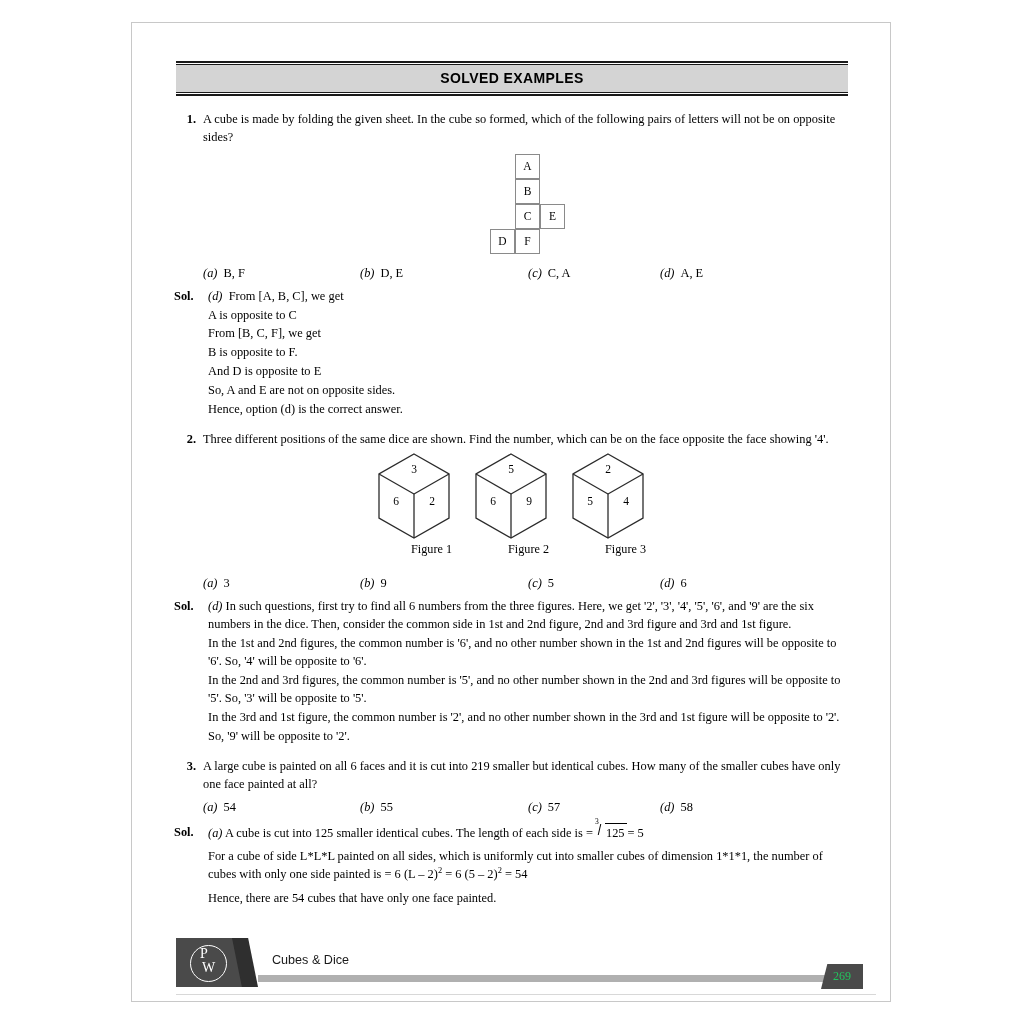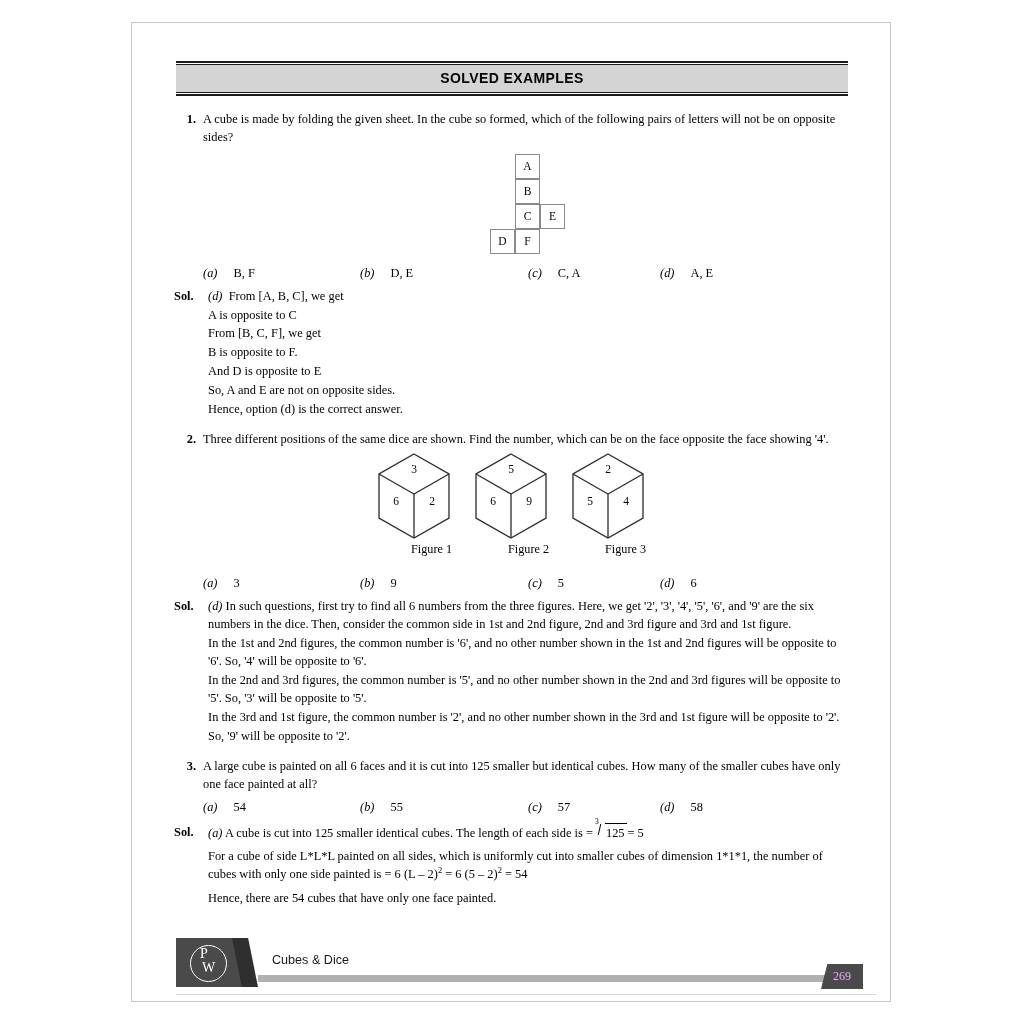--- a/index.html
+++ b/index.html
@@ -94,21 +94,21 @@
     height: 18px;
     margin-top: 4px;
     margin-bottom: 1px;
   }
   .opt {
     position: absolute;
     white-space: nowrap;
     font-size: 12.4px;
   }
   .opt .lbl { font-style: italic; }
-  .opt .val { margin-left: 16px; }
+  .opt .val { margin-left: 6px; }
   .opt-a { left: 27px; }
   .opt-b { left: 184px; }
   .opt-c { left: 352px; }
   .opt-d { left: 484px; }
 
   em.it { font-style: italic; }
 
   sup.sq {
     font-size: 0.68em;
     vertical-align: super;
@@ -274,21 +274,21 @@
     clip-path: polygon(15% 0, 100% 0, 100% 100%, 0 100%);
   }
   #page-badge span {
     position: absolute;
     left: 0;
     top: 0;
     width: 42px;
     height: 25px;
     line-height: 25px;
     text-align: center;
-    color: #f0abfc;
+    color: #22c55e;
     font-size: 12px;
     font-family: "Liberation Serif", serif;
   }
   #footer-rule {
     position: absolute;
     left: 0;
     top: 56px;
     width: 700px;
     height: 1px;
     background: #d8d8d8;
@@ -405,21 +405,21 @@
     <div class="solbody">
       <p><em class="it">(d)</em> <span>In such questions, first try to find all 6 numbers from the three figures. Here, we get '2', '3', '4', '5', '6', and '9' are the six numbers in the dice. Then, consider the common side in 1st and 2nd figure, 2nd and 3rd figure and 3rd and 1st figure.</span></p>
       <p>In the 1st and 2nd figures, the common number is '6', and no other number shown in the 1st and 2nd figures will be opposite to '6'. So, '4' will be opposite to '6'.</p>
       <p>In the 2nd and 3rd figures, the common number is '5', and no other number shown in the 2nd and 3rd figures will be opposite to '5'. So, '3' will be opposite to '5'.</p>
       <p>In the 3rd and 1st figure, the common number is '2', and no other number shown in the 3rd and 1st figure will be opposite to '2'. So, '9' will be opposite to '2'.</p>
     </div>
   </div>
 
   <div class="qblock" style="margin-top:12px;">
     <span class="qnum">3.</span>
-    <div class="qtext">A large cube is painted on all 6 faces and it is cut into 125 smaller but identical cubes. How many of the smaller cubes have only one face painted at all?</div>
+    <div class="qtext">A large cube is painted on all 6 faces and it is cut into 219 smaller but identical cubes. How many of the smaller cubes have only one face painted at all?</div>
   </div>
 
   <div class="options">
     <span class="opt opt-a"><span class="lbl">(a)</span><span class="val">54</span></span>
     <span class="opt opt-b"><span class="lbl">(b)</span><span class="val">55</span></span>
     <span class="opt opt-c"><span class="lbl">(c)</span><span class="val">57</span></span>
     <span class="opt opt-d"><span class="lbl">(d)</span><span class="val">58</span></span>
   </div>
 
   <div class="solblock" style="margin-top:7px;">

